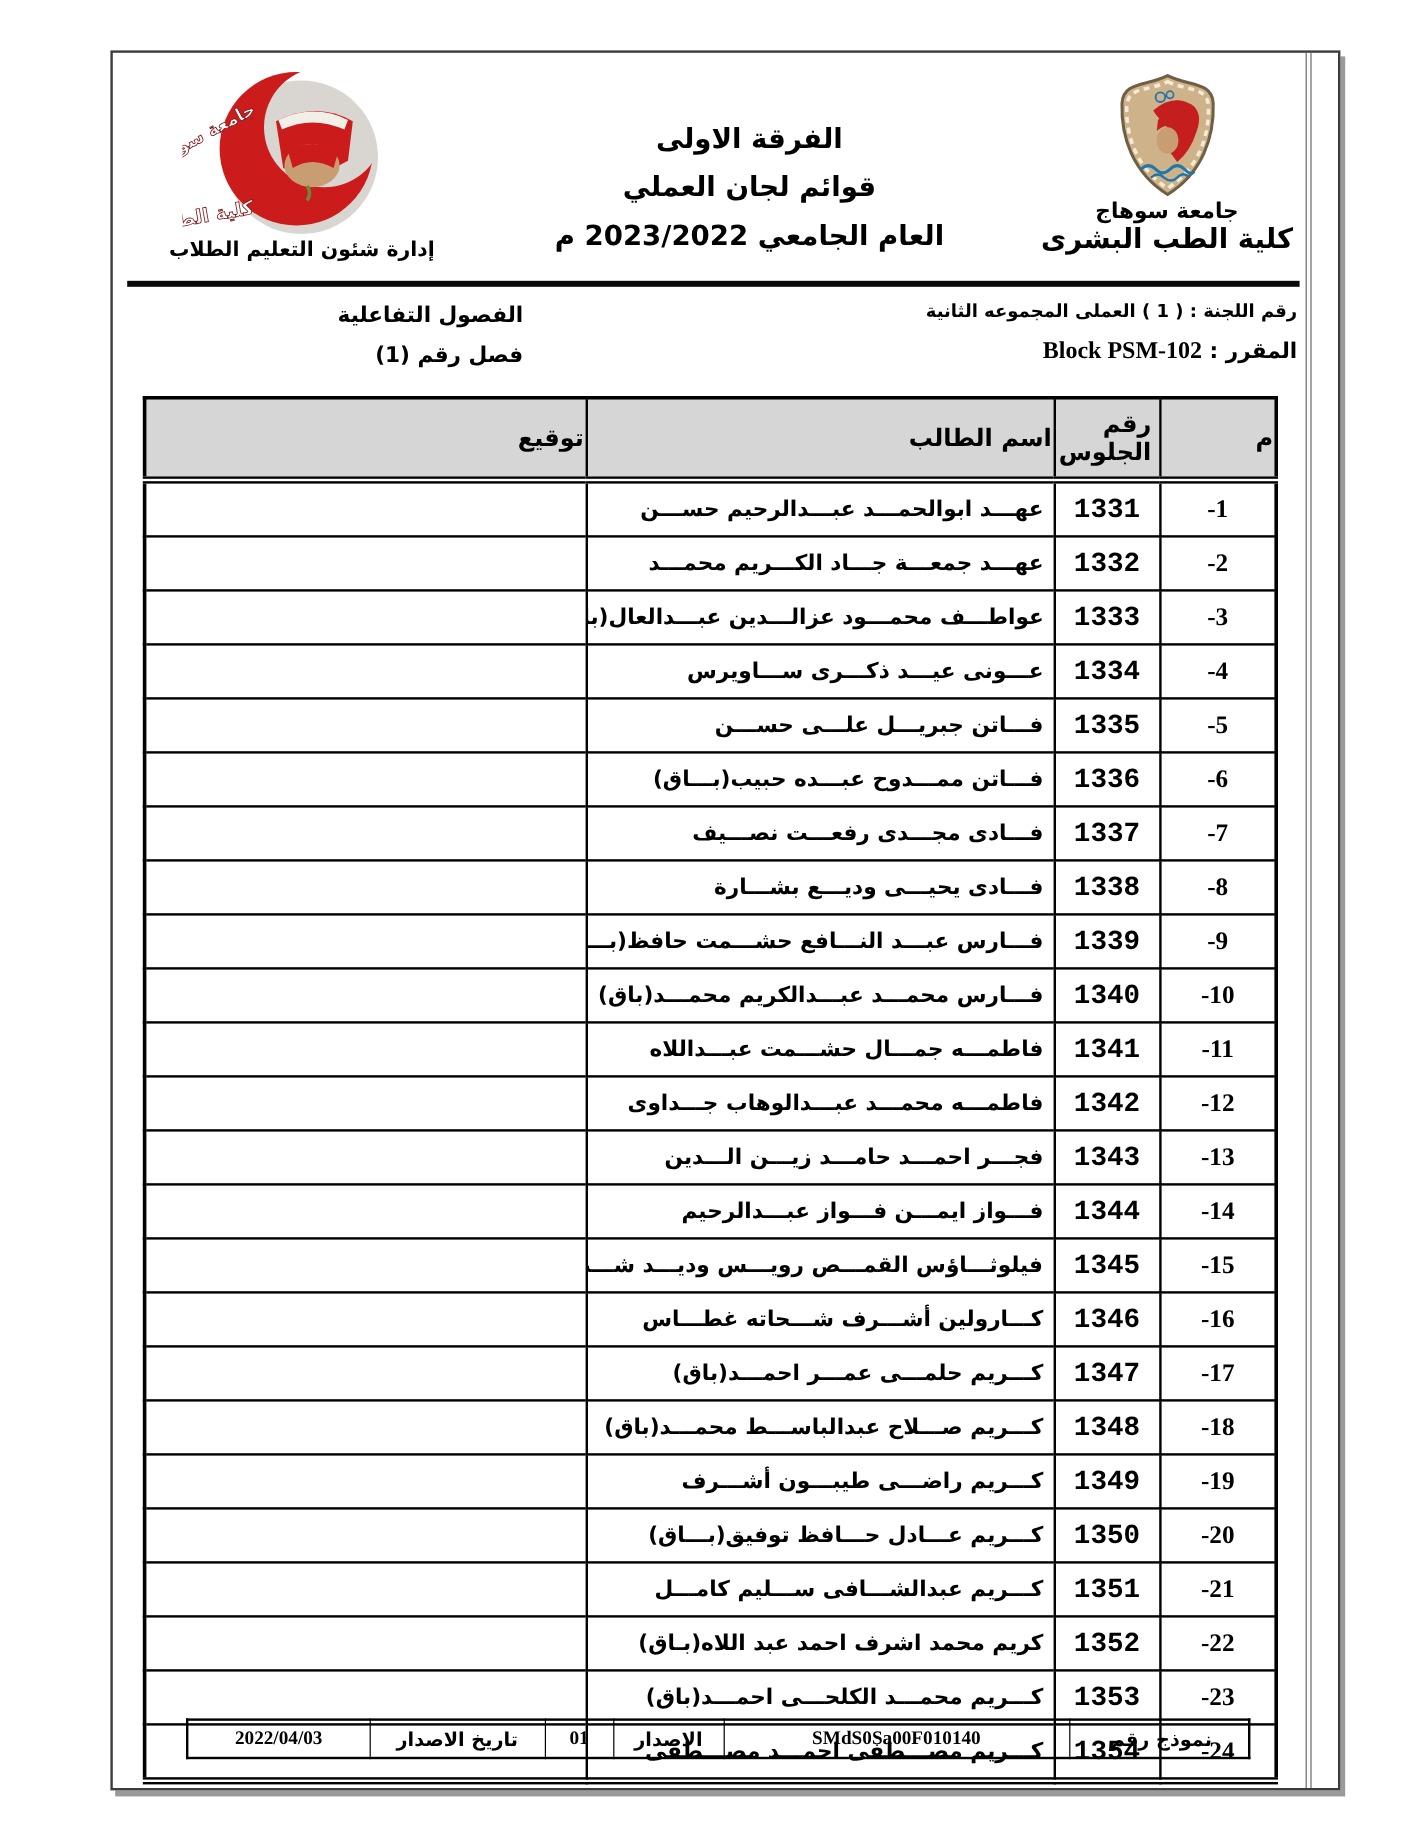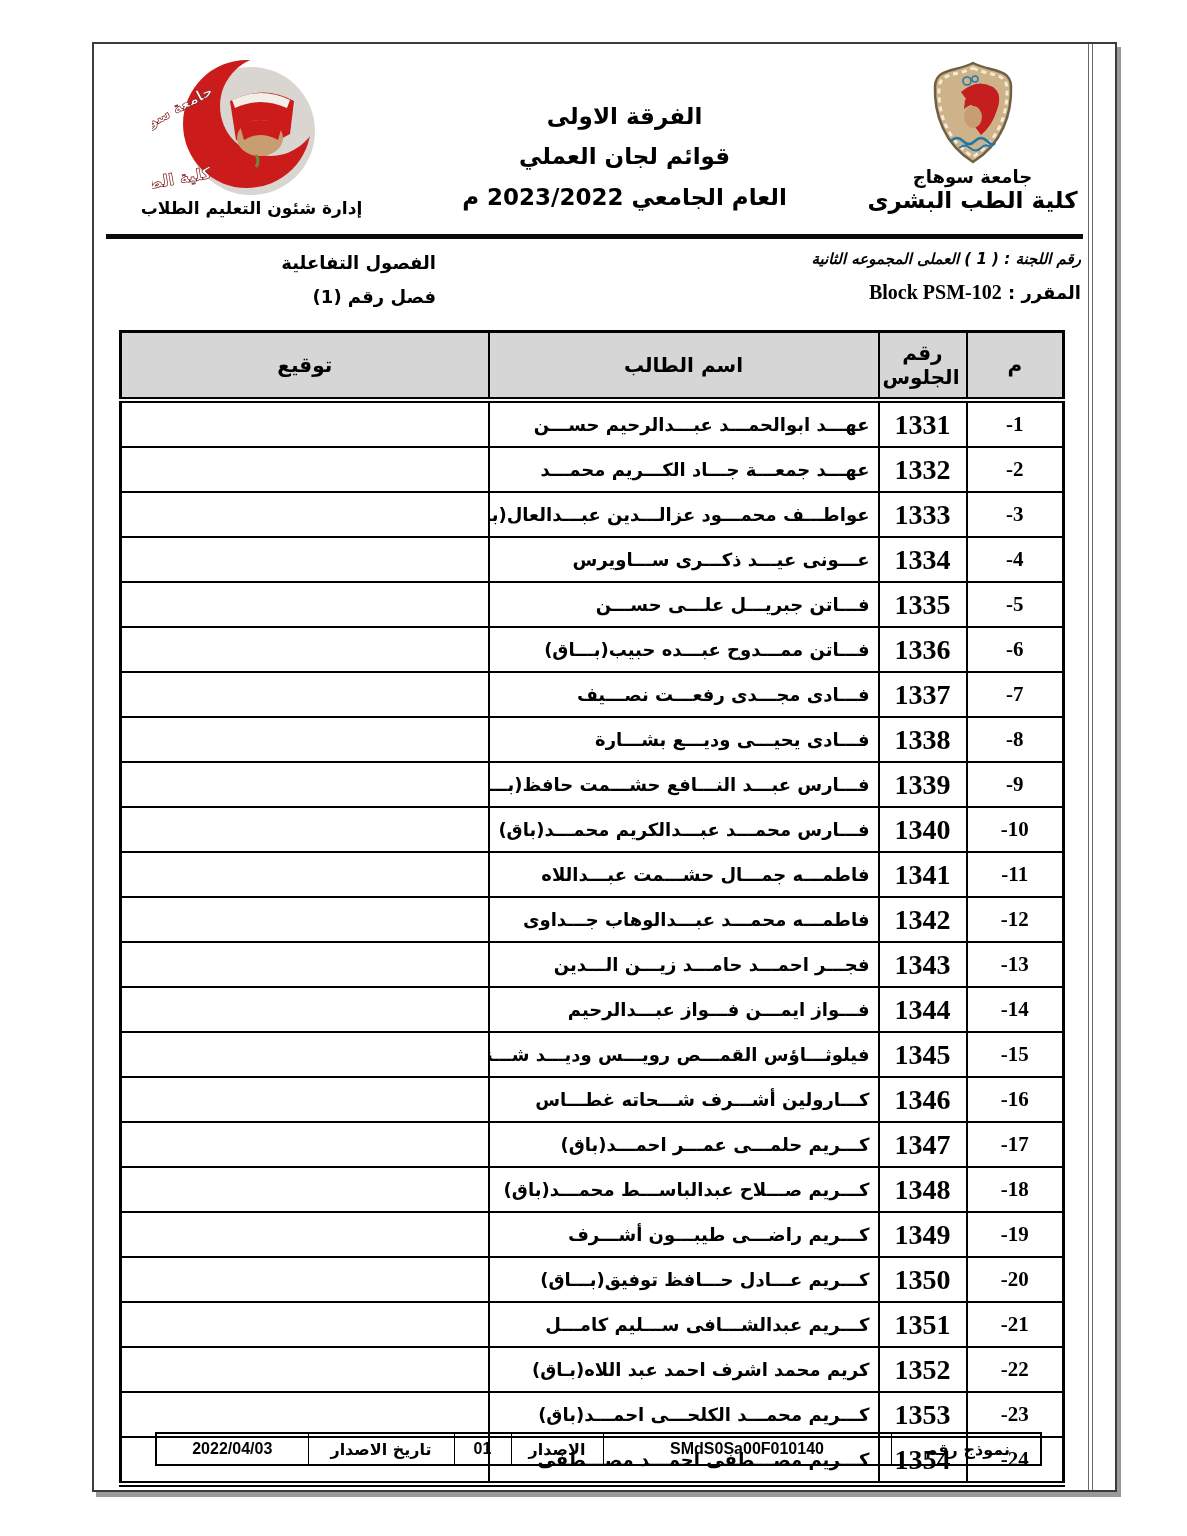--- a/index.html
+++ b/index.html
@@ -31,55 +31,55 @@
   
   .rule{position:absolute;top:190px;left:12px;right:32px;height:5px;background:#0a0a0a;}
   
   .info{
     position:absolute;top:202px;left:42px;right:34px;direction:rtl;
     display:flex;justify-content:space-between;font-weight:bold;
   }
   .info-right{width:348px;text-align:right;}
   .info-center{width:300px;text-align:right;}
   .info-left{width:330px;text-align:right;}
-  .info-line-sm{font-size:15px;line-height:1.8;font-style:italic;}
+  .info-line-sm{font-size:15px;line-height:1.8;}
   .info-line{font-size:18px;line-height:1.9;}
   .course-code{font-family:"Liberation Serif",serif;font-size:20px;font-weight:bold;}
   
   table.main{
     position:absolute;top:286px;right:50px;width:943px;
     border-collapse:collapse;direction:rtl;table-layout:fixed;
     border:3px solid #000;border-bottom:6px double #000;
   }
   table.main th,table.main td{border:2px solid #000;overflow:hidden;}
   table.main thead th{
     background:#d6d6d6;height:62px;font-weight:bold;font-size:20px;
-    border-bottom:6px double #000;text-align:center;vertical-align:middle;
+    border-bottom:6px double #000;text-align:right;vertical-align:middle;
   }
   th.h-seat{font-size:18px;line-height:1.2;padding:0 6px;}
   table.main tbody td{height:41px;vertical-align:middle;}
   td.c-serial{
     direction:ltr;text-align:center;
     font-family:"Liberation Serif",serif;font-weight:bold;font-size:21px;
   }
   td.c-seat{
-    text-align:center;font-family:Liberation Serif, serif;font-weight:bold;font-size:28px;
+    text-align:center;font-family:Liberation Mono, monospace;font-weight:bold;font-size:23px;
   }
   td.c-name{
     text-align:right;padding:0 8px;font-weight:bold;font-size:18px;white-space:nowrap;
   }
   td.c-sig{background:#fff;}
   
   table.footer{
     position:absolute;top:1388px;left:61px;width:885px;height:34px;
     border-collapse:collapse;direction:ltr;table-layout:fixed;
     border:2px solid #000;font-weight:bold;
   }
   table.footer td{border:1px solid #000;text-align:center;vertical-align:middle;font-size:16px;}
-  td.f-num{font-family:Liberation Sans, sans-serif;font-size:18px;}
+  td.f-num{font-family:Liberation Serif, serif;font-size:18px;}
   td.f-form-label{text-align:right;padding-left:4px;padding-right:0;font-size:17px;}
   
   .logo-svg{display:block;margin:0 auto;}
 </style>
 </head>
 <body>
 
 <div class="page">
 
   <div class="header">

